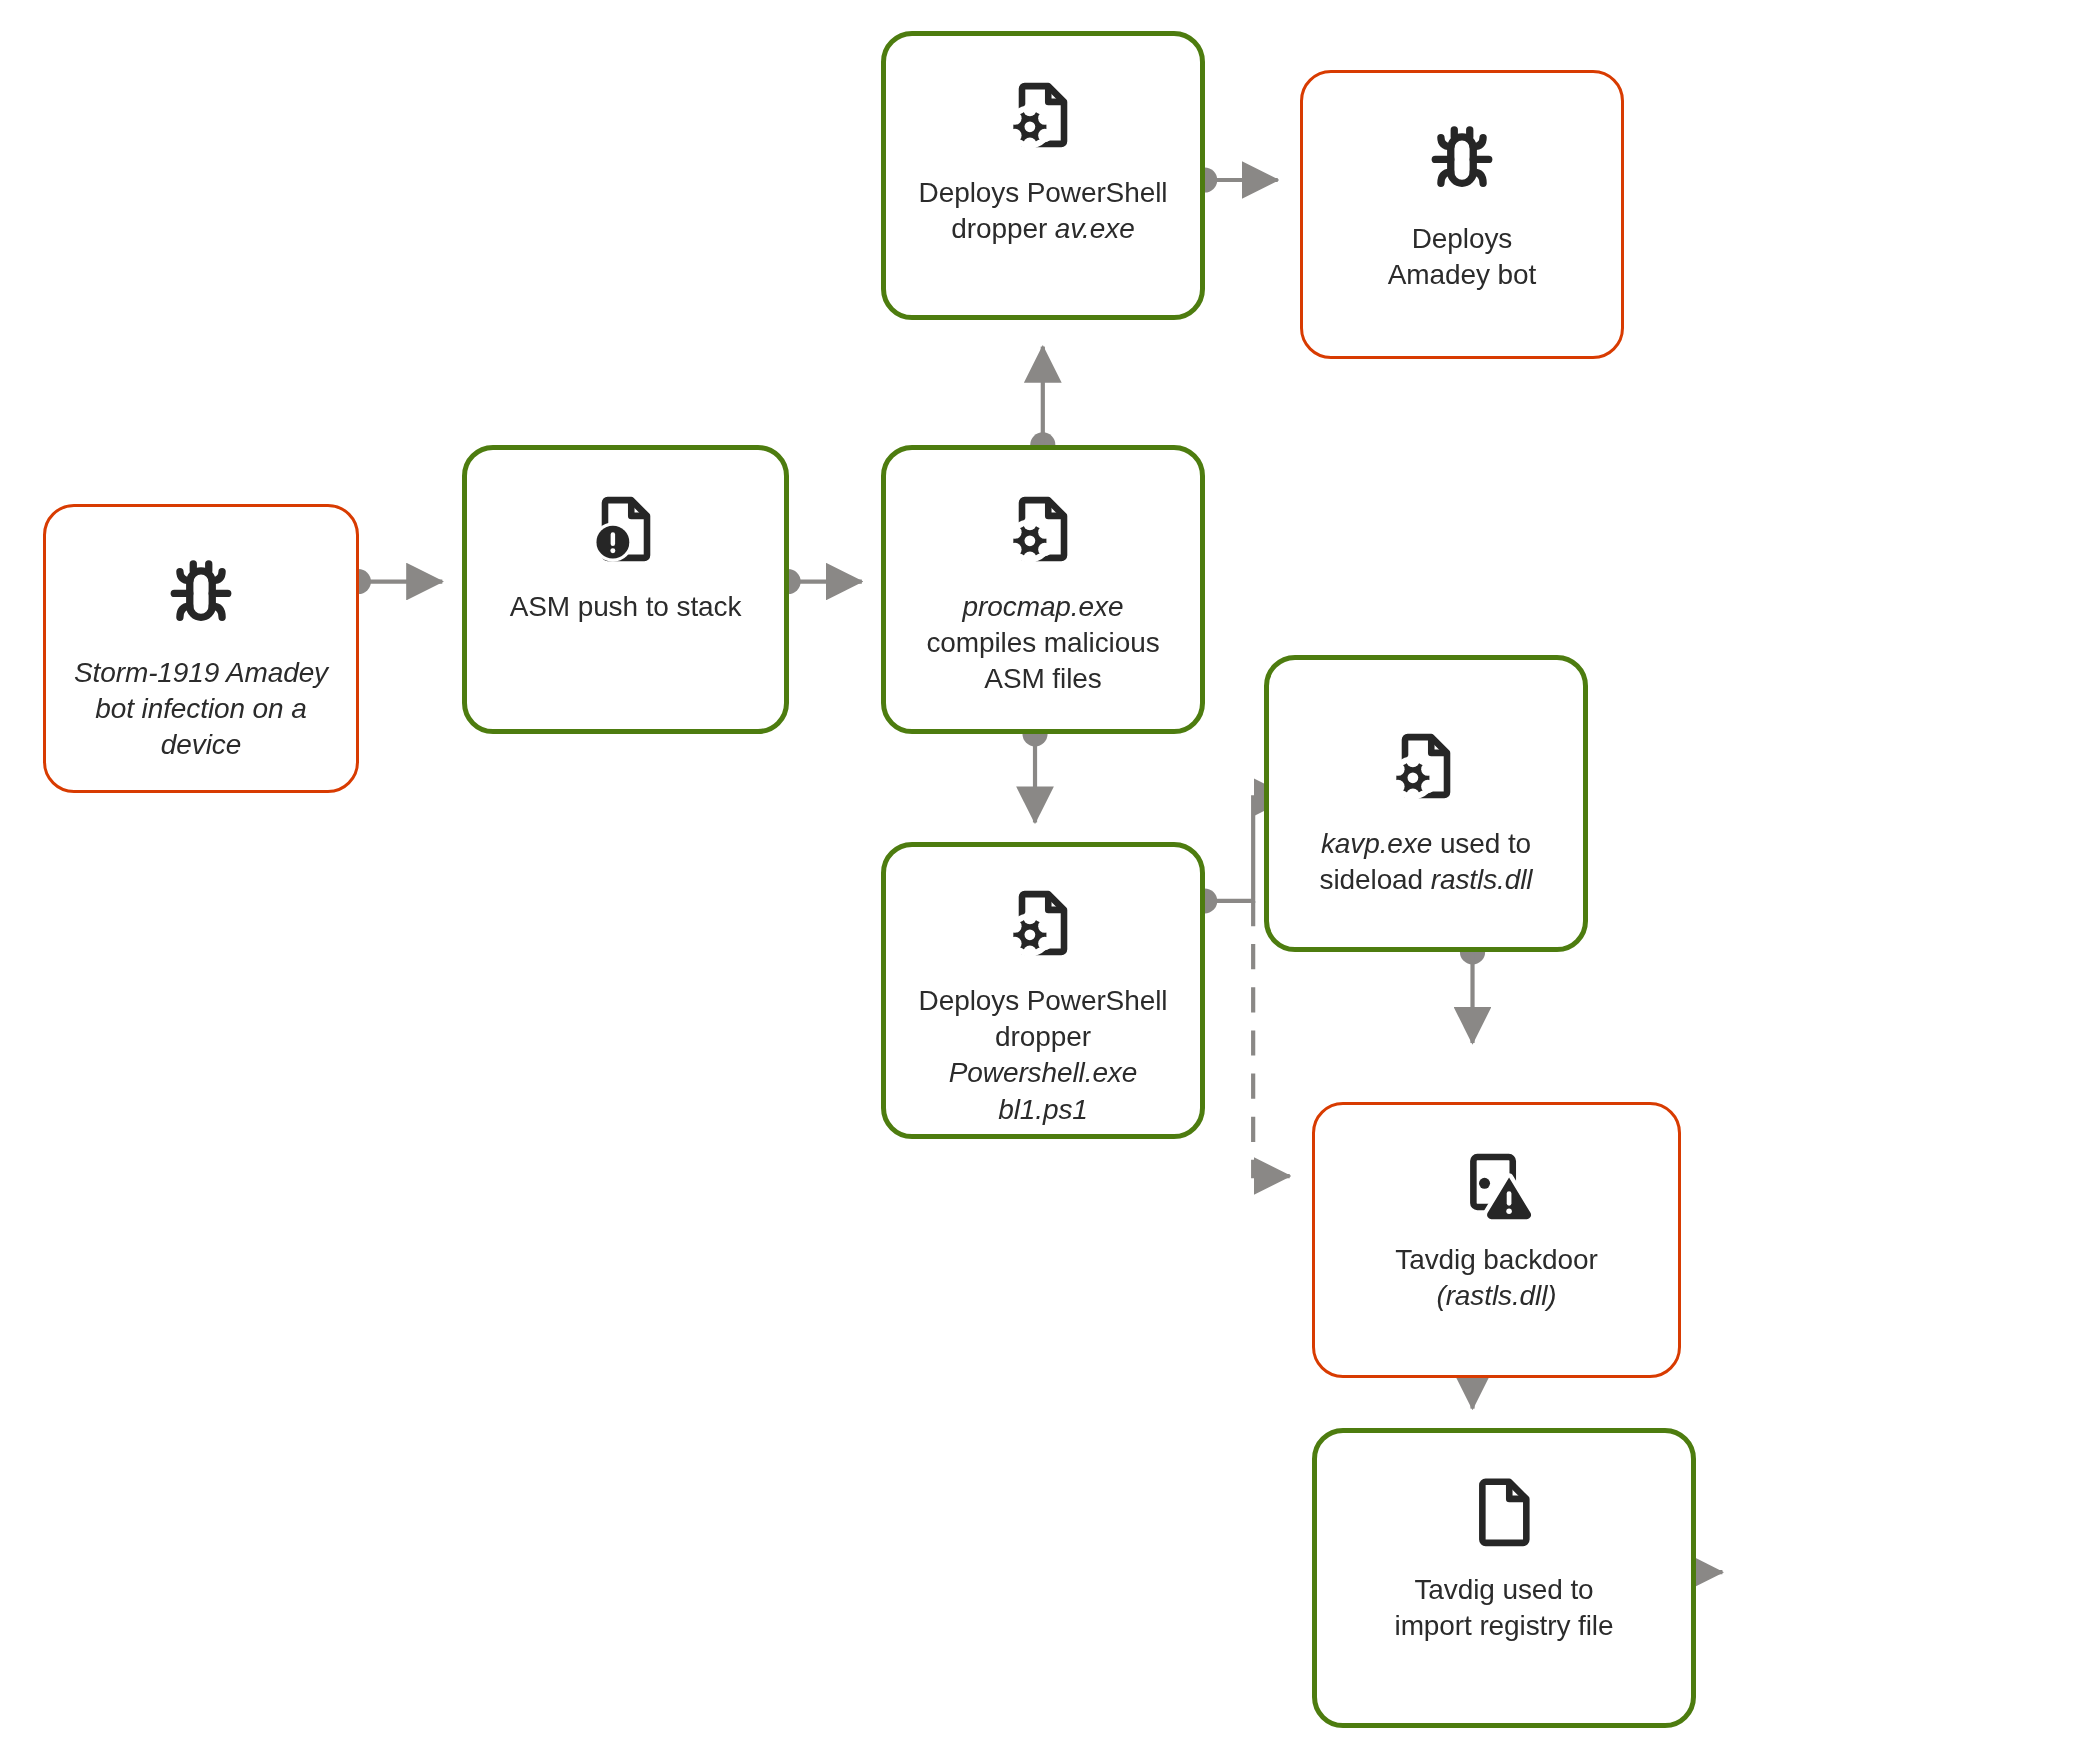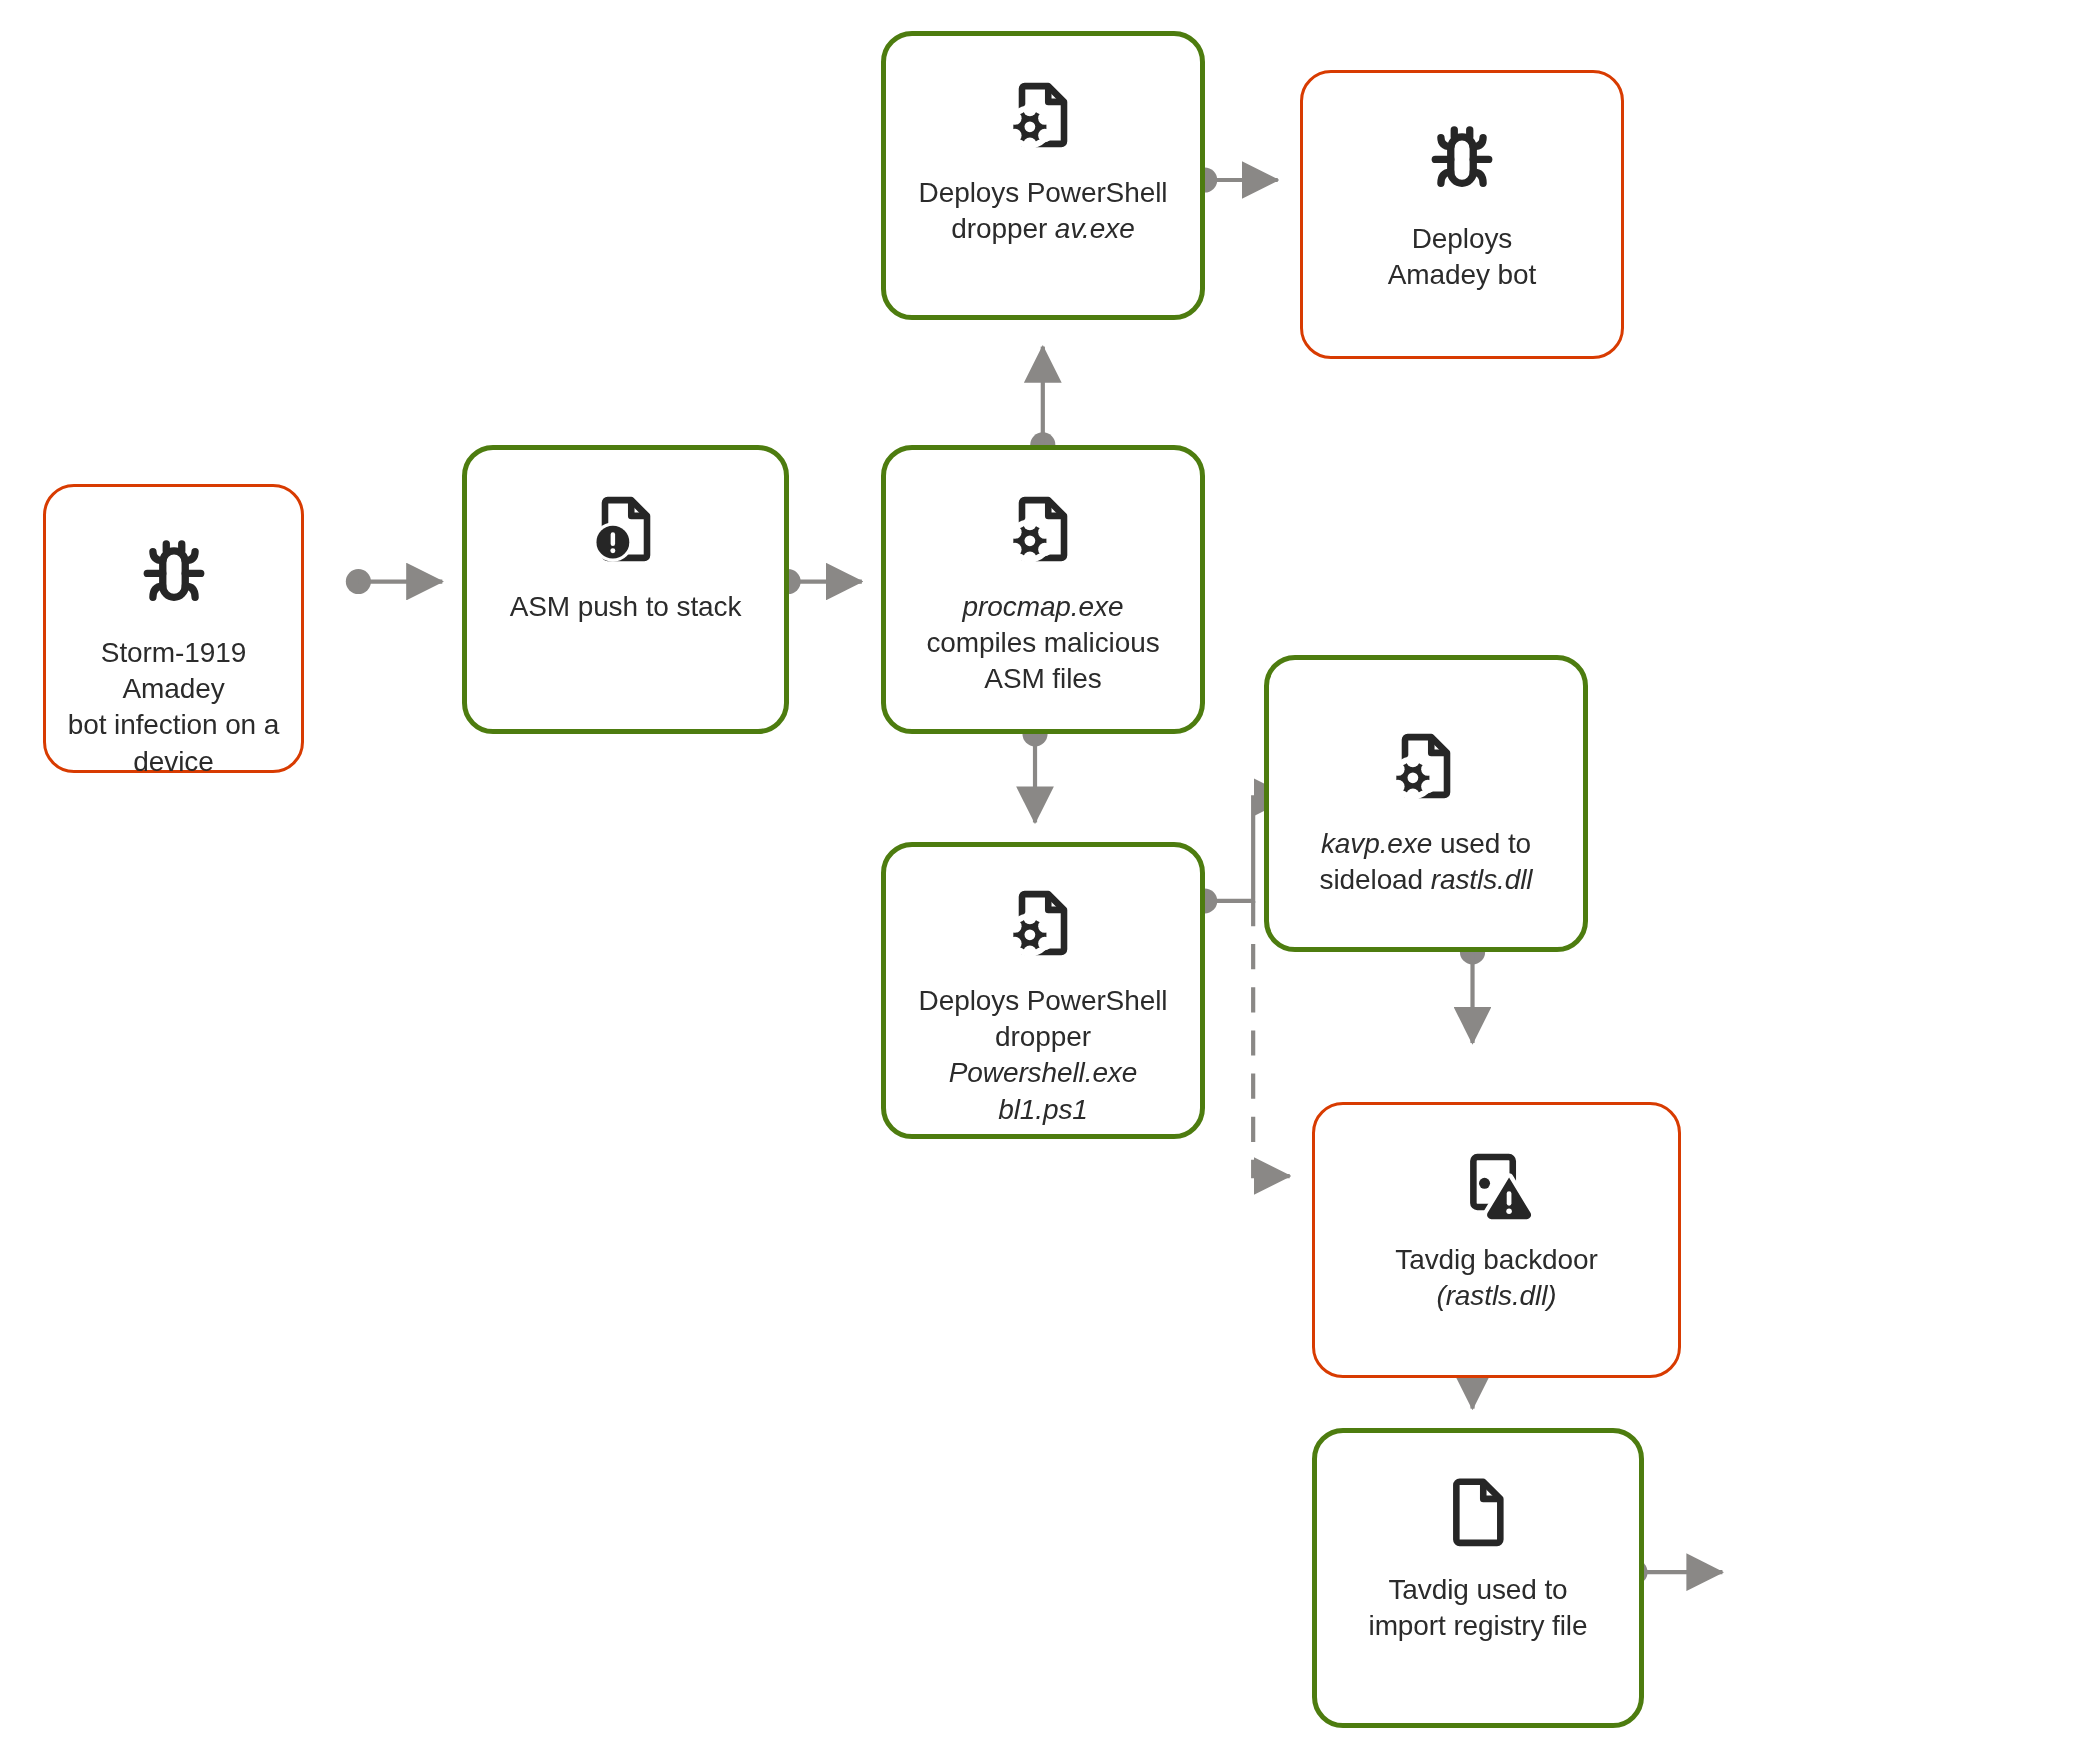--- a/index.html
+++ b/index.html
@@ -47,29 +47,29 @@
     margin-top: 15.6px;
     padding: 0 15.6px;
     text-align: center;
     color: #2b2b2b;
     font-size: 28px;
     line-height: 1.30;
     font-family: "Liberation Sans", sans-serif;
     letter-spacing: -0.1px;
   }
   .node-label .it { font-style: italic; }
-  .n-storm  { left: 43px;   top: 445px;  width: 261px; height: 289px; }
+  .n-storm  { left: 43px;   top: 465px;  width: 316px; height: 289px; font-style: italic; }
   .n-asm    { left: 462px;  top: 445px;  width: 327px; height: 289px; }
   .n-procmap{ left: 881px; top: 445px;  width: 324px; height: 289px; }
   .n-avexe  { left: 881px; top: 31px;   width: 324px; height: 289px; }
   .n-amadey { left: 1300px; top: 31px;   width: 324px; height: 289px; }
   .n-bl1    { left: 881px; top: 842px; width: 324px; height: 297px; }
   .n-kavp   { left: 1264px; top: 655px; width: 324px; height: 297px; }
   .n-tavdig { left: 1312px; top: 1063px; width: 369px; height: 276px; }
-  .n-registry{left: 1312px; top: 1428px; width: 332px; height: 300px; }
+  .n-registry{left: 1312px; top: 1428px; width: 384px; height: 300px; }
   .n-kazuar { left: 1744px; top: 1428px; width: 324px; height: 300px; }
   .n-storm .node-icon,
   .n-amadey .node-icon { margin-top: 40px; }
   .n-tavdig .node-icon { margin-top: 35px; }
   .n-kazuar .node-icon { margin-top: 35px; }
   .n-registry .node-icon { margin-top: 37px; }
   .n-kavp .node-icon { margin-top: 64px; }
   .n-bl1 .node-icon { margin-top: 34px; }
 </style>
 </head>

